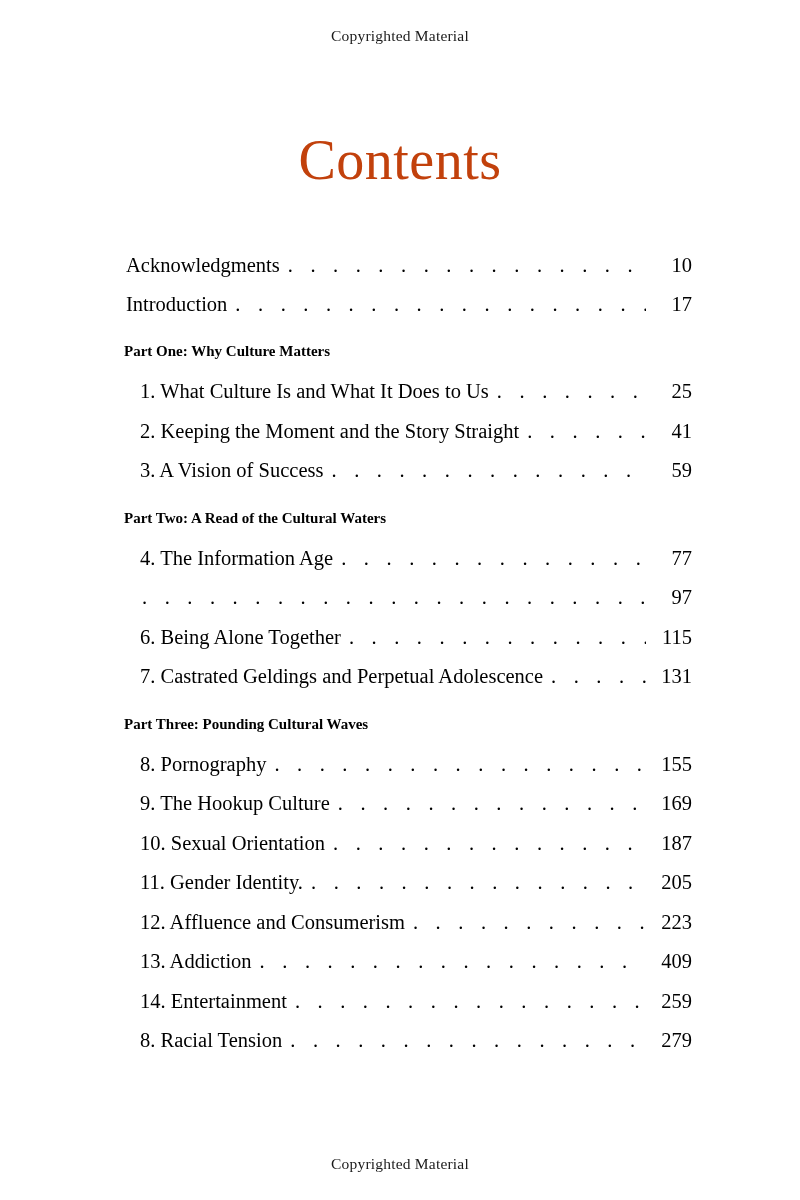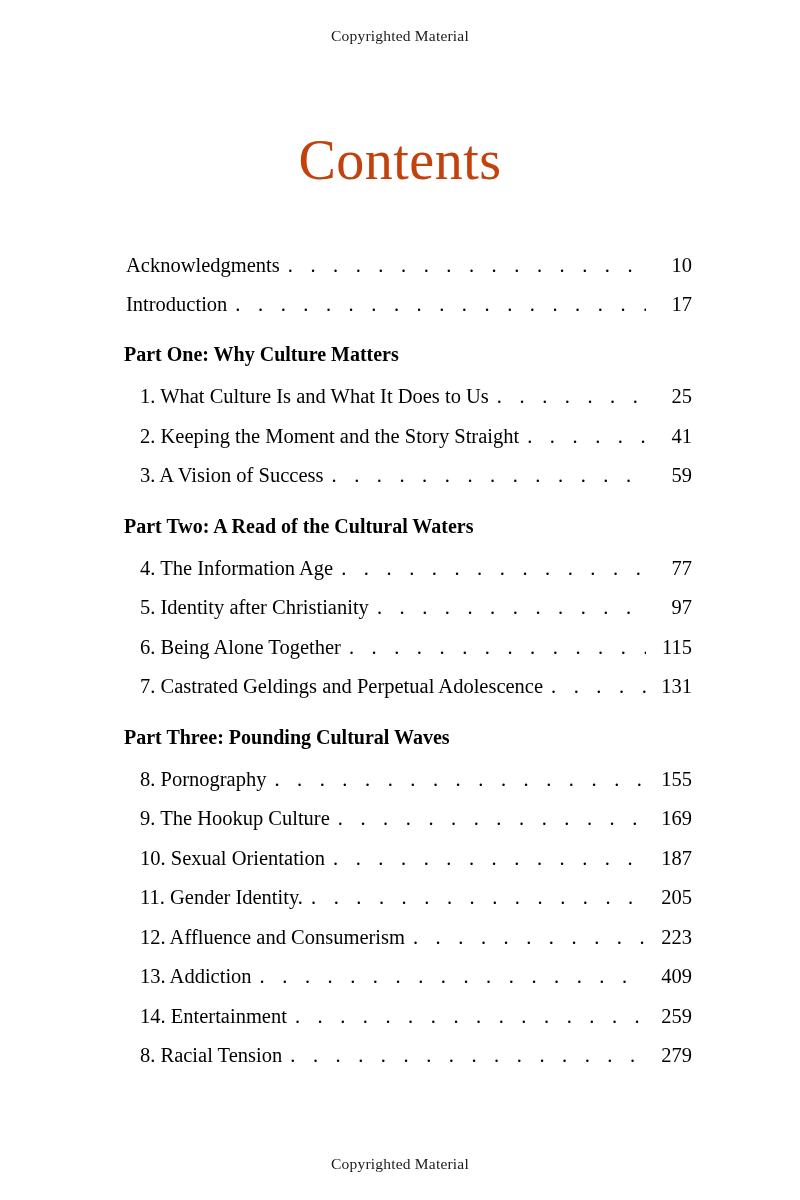--- a/index.html
+++ b/index.html
@@ -92,21 +92,21 @@
   .toc-entry .entry-page {
     flex: 0 0 auto;
     width: 38px;
     text-align: right;
     padding-left: 6px;
   }
 
   .part-heading {
     font-family: "Liberation Serif", serif;
     font-weight: bold;
-    font-size: 20px;
+    font-size: 15px;
     line-height: 1;
     margin-top: 30px;
     margin-bottom: 22px;
     margin-left: -2px;
     white-space: nowrap;
   }
 
   .front-matter .toc-entry { margin-bottom: 18px; }
   .chapters .toc-entry { margin-left: 14px; }
 </style>
@@ -157,21 +157,20 @@
 
     <div class="part">
       <div class="part-heading">Part Two: A Read of the Cultural Waters</div>
       <div class="chapters">
         <div class="toc-entry">
           <span class="entry-label">4. The Information Age</span>
           <span class="leader"></span>
           <span class="entry-page">77</span>
         </div>
         <div class="toc-entry">
-          <span class="entry-label">5. Identity after Christianity</span>
           <span class="leader"></span>
           <span class="entry-page">97</span>
         </div>
         <div class="toc-entry">
           <span class="entry-label">6. Being Alone Together</span>
           <span class="leader"></span>
           <span class="entry-page">115</span>
         </div>
         <div class="toc-entry">
           <span class="entry-label">7. Castrated Geldings and Perpetual Adolescence</span>

